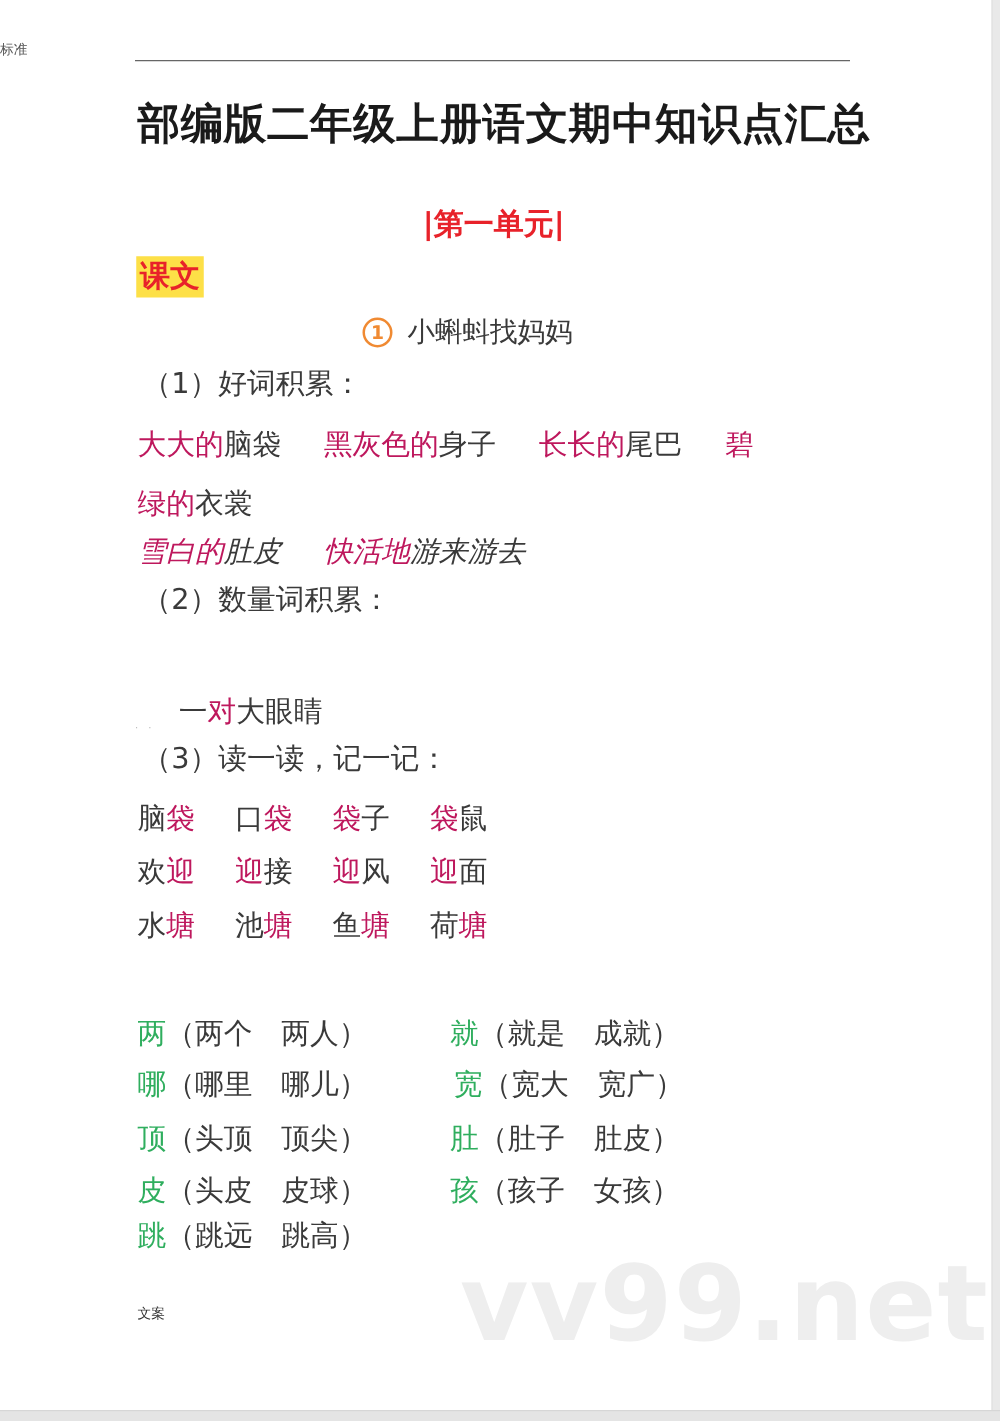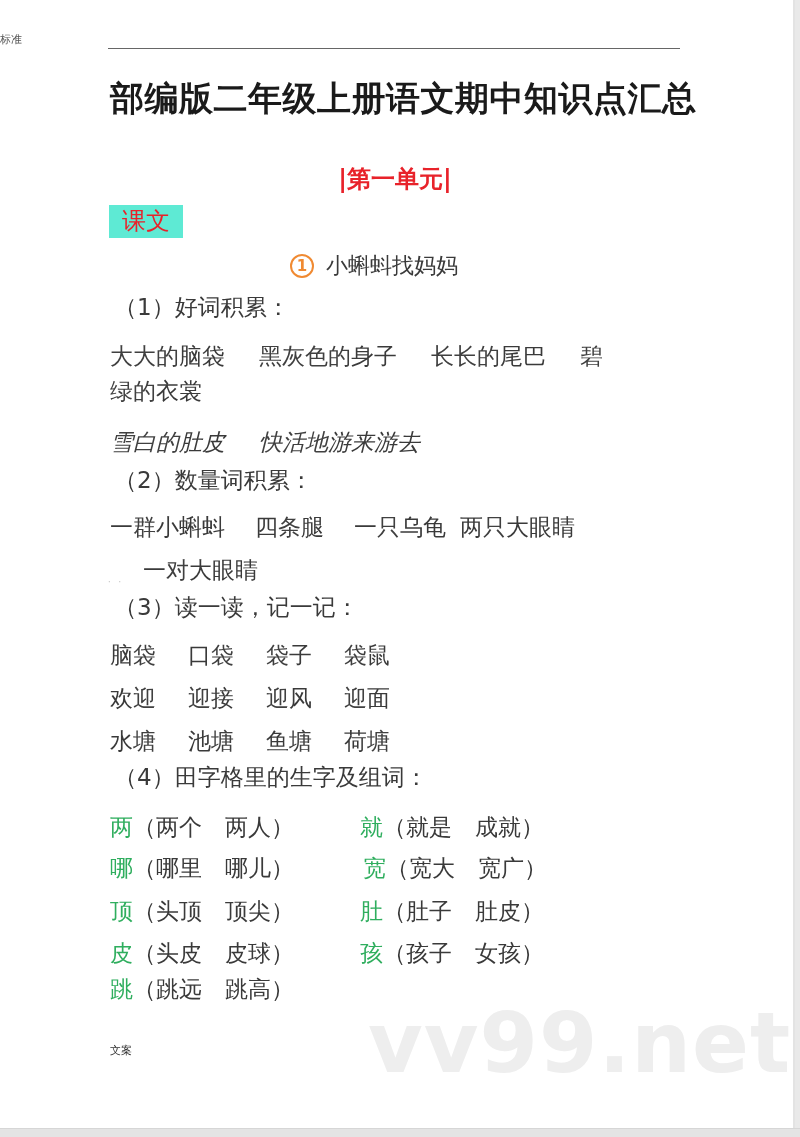--- a/index.html
+++ b/index.html
@@ -24,36 +24,36 @@
     .doc-title {
       position: absolute; top: 76px; left: 110px;
       font-size: 34px; font-weight: bold; color: #1a1a1a; letter-spacing: 0.5px;
       white-space: nowrap;
     }
     .unit-title {
       position: absolute; top: 163px; left: 0; width: 790px; text-align: center;
       font-size: 24px; font-weight: bold; color: #e8222a;
     }
     .section-badge {
-      position: absolute; top: 205px; left: 109px; height: 33px; padding: 0 13px;
-      background: #5eead4; font-size: 24px; font-weight: normal; color: #e8222a; line-height: 33px;
+      position: absolute; top: 205px; left: 109px; height: 33px; padding: 0 3px;
+      background: #fde047; font-size: 24px; font-weight: bold; color: #e8222a; line-height: 33px;
     }
     .lesson-title {
       position: absolute; top: 251px; left: 290px; font-size: 22px; color: #3a3a3a; white-space: nowrap;
     }
     .lesson-title .num {
       display: inline-block; width: 24px; height: 24px; border: 2px solid #f08a32; border-radius: 50%;
       color: #f08a32; font-size: 15px; font-weight: bold; text-align: center; line-height: 20px;
       margin-right: 12px; vertical-align: 2px;
     }
     .line {
       position: absolute; left: 110px; font-size: 23px; white-space: nowrap; color: #3a3a3a; line-height: 30px;
     }
     .sub-heading { font-size: 23px; color: #3a3a3a; }
-    .red { color: #404040; }
+    .red { color: #be185d; }
     .green { color: #2fae5e; }
     .gap { display: inline-block; }
     .col2 { position: absolute; left: 250px; }
     .watermark {
       position: absolute; top: 994px; left: 368px; font-size: 84px; font-weight: bold;
       color: #eeeeee; letter-spacing: 1px; font-family: "DejaVu Sans", sans-serif;
     }
     .footer-text {
       position: absolute; top: 1043px; left: 110px; font-size: 11px; color: #333;
     }
@@ -74,49 +74,45 @@
 
   <div class="lesson-title">
     <span class="num">1</span><span>小蝌蚪找妈妈</span>
   </div>
 
   <div class="line sub-heading" style="top:292px; left:114px;">（1）好词积累：</div>
 
   <div class="line" style="top:341px;">
     <span class="red">大大的</span><span>脑袋</span><span class="gap" style="width:34px"></span><span class="red">黑灰色的</span><span>身子</span><span class="gap" style="width:34px"></span><span class="red">长长的</span><span>尾巴</span><span class="gap" style="width:34px"></span><span class="red">碧</span>
   </div>
-  <div class="line" style="top:376px;">
+  <div class="line" style="top:388px;font-family:Liberation Serif, serif;">
     <span class="red">绿的</span><span>衣裳</span>
   </div>
   <div class="line" style="top:427px;font-style:italic;">
     <span class="red">雪白的</span><span>肚皮</span><span class="gap" style="width:34px"></span><span class="red">快活地</span><span>游来游去</span>
   </div>
 
   <div class="line sub-heading" style="top:465px; left:114px;">（2）数量词积累：</div>
-  <div class="line" style="top:512px;">
-    <span>一</span><span class="red">群</span><span>小蝌蚪</span><span class="gap" style="width:30px"></span><span>四</span><span class="red">条</span><span>腿</span><span class="gap" style="width:30px"></span><span>一</span><span class="red">只</span><span>乌龟</span><span class="gap" style="width:14px"></span><span>两</span><span class="red">只</span><span>大眼睛</span>
-  </div>
   <div class="dots">··</div>
   <div class="line" style="top:555px; left:143px;">
     <span>一</span><span class="red">对</span><span>大眼睛</span>
   </div>
 
   <div class="line sub-heading" style="top:592px; left:114px;">（3）读一读，记一记：</div>
 
   <div class="line" style="top:640px;">
     <span>脑</span><span class="red">袋</span><span></span><span class="gap" style="width:32px"></span><span>口</span><span class="red">袋</span><span></span><span class="gap" style="width:32px"></span><span></span><span class="red">袋</span><span>子</span><span class="gap" style="width:32px"></span><span></span><span class="red">袋</span><span>鼠</span>
   </div>
   <div class="line" style="top:683px;">
     <span>欢</span><span class="red">迎</span><span></span><span class="gap" style="width:32px"></span><span></span><span class="red">迎</span><span>接</span><span class="gap" style="width:32px"></span><span></span><span class="red">迎</span><span>风</span><span class="gap" style="width:32px"></span><span></span><span class="red">迎</span><span>面</span>
   </div>
   <div class="line" style="top:726px;">
     <span>水</span><span class="red">塘</span><span></span><span class="gap" style="width:32px"></span><span>池</span><span class="red">塘</span><span></span><span class="gap" style="width:32px"></span><span>鱼</span><span class="red">塘</span><span></span><span class="gap" style="width:32px"></span><span>荷</span><span class="red">塘</span><span></span>
   </div>
 
-  <div class="line sub-heading" style="top:762px; left:114px;">（4）田字格里的生字及组词：</div>
 
   <div class="line" style="top:812px;text-align:right;">
     <span class="green">两</span><span>（两个　两人）</span>
     <span class="col2"><span class="green">就</span><span>（就是　成就）</span></span>
   </div>
   <div class="line" style="top:853px;">
     <span class="green">哪</span><span>（哪里　哪儿）</span>
     <span class="col2" style="left:253px"><span class="green">宽</span><span>（宽大　宽广）</span></span>
   </div>
   <div class="line" style="top:896px;">

